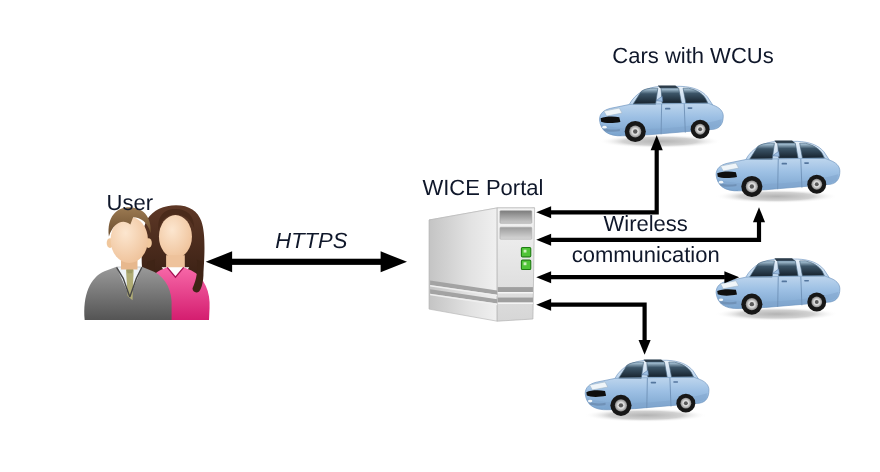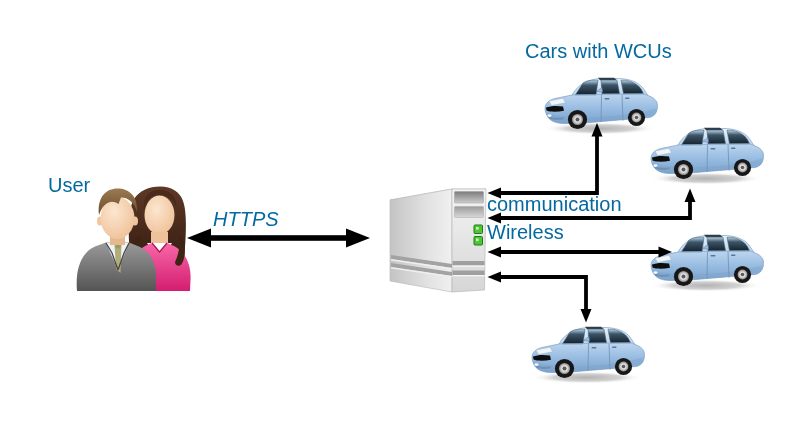--- a/index.html
+++ b/index.html
@@ -2,22 +2,22 @@
 <html><head>
 <meta charset="utf-8">
 <style>
   html,body{margin:0;padding:0;background:#fff;}
   .canvas{
     position:relative;width:800px;height:429px;background:#ffffff;overflow:hidden;
     font-family:"Liberation Sans",sans-serif;
   }
   .gfx{position:absolute;left:0;top:0;width:800px;height:429px;}
   .label{
-    position:absolute;font-size:20px;line-height:1.15;color:#0369a1;
-    white-space:nowrap;
+    position:absolute;font-size:20px;line-height:1.15;color:#0f172a;
+    text-align:center;white-space:nowrap;
   }
   .label-user{left:48px;top:174px;width:140px;}
   .label-https{left:213px;top:208px;width:140px;font-style:italic;}
   .label-portal{left:364px;top:160px;width:150px;}
   .label-cars{left:525px;top:40px;width:210px;}
   .label-wireless{left:487px;top:190px;width:200px;line-height:28px;}
 </style>
 </head>
 <body>
 
@@ -202,19 +202,20 @@
 
     <g>
       <path d="M500,277 H586 V309" stroke="#000" stroke-width="3.8" fill="none"></path>
       <polygon points="487.5,277 501,271.5 501,282.5" fill="#000"></polygon>
       <polygon points="586,322.5 580.5,309 591.5,309" fill="#000"></polygon>
     </g>
   </svg>
 
   <div class="label label-user">User</div>
   <div class="label label-https">HTTPS</div>
+  <div class="label label-portal">WICE Portal</div>
   <div class="label label-cars">Cars with WCUs</div>
   <div class="label label-wireless">
+    <div>Wireless</div>
     <div>communication</div>
-    <div>Wireless</div>
   </div>
 
 </div>
 
 </body></html>

